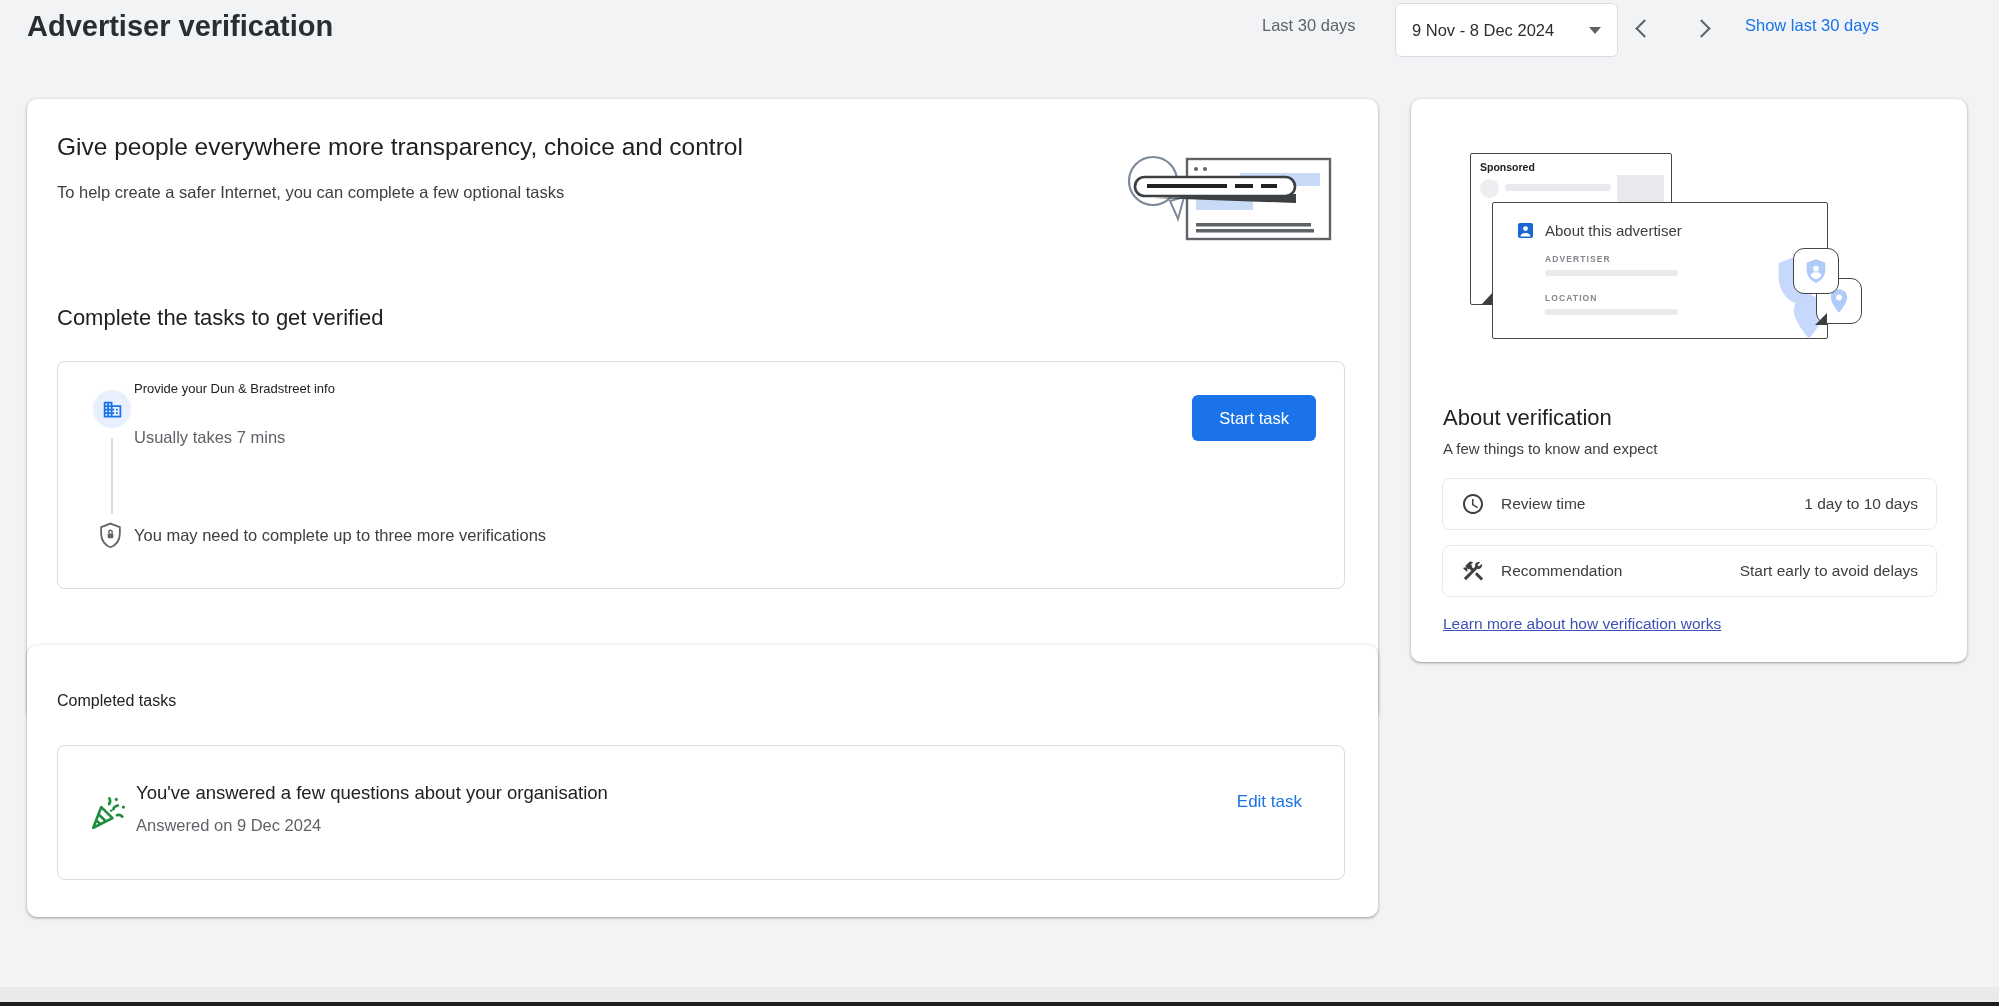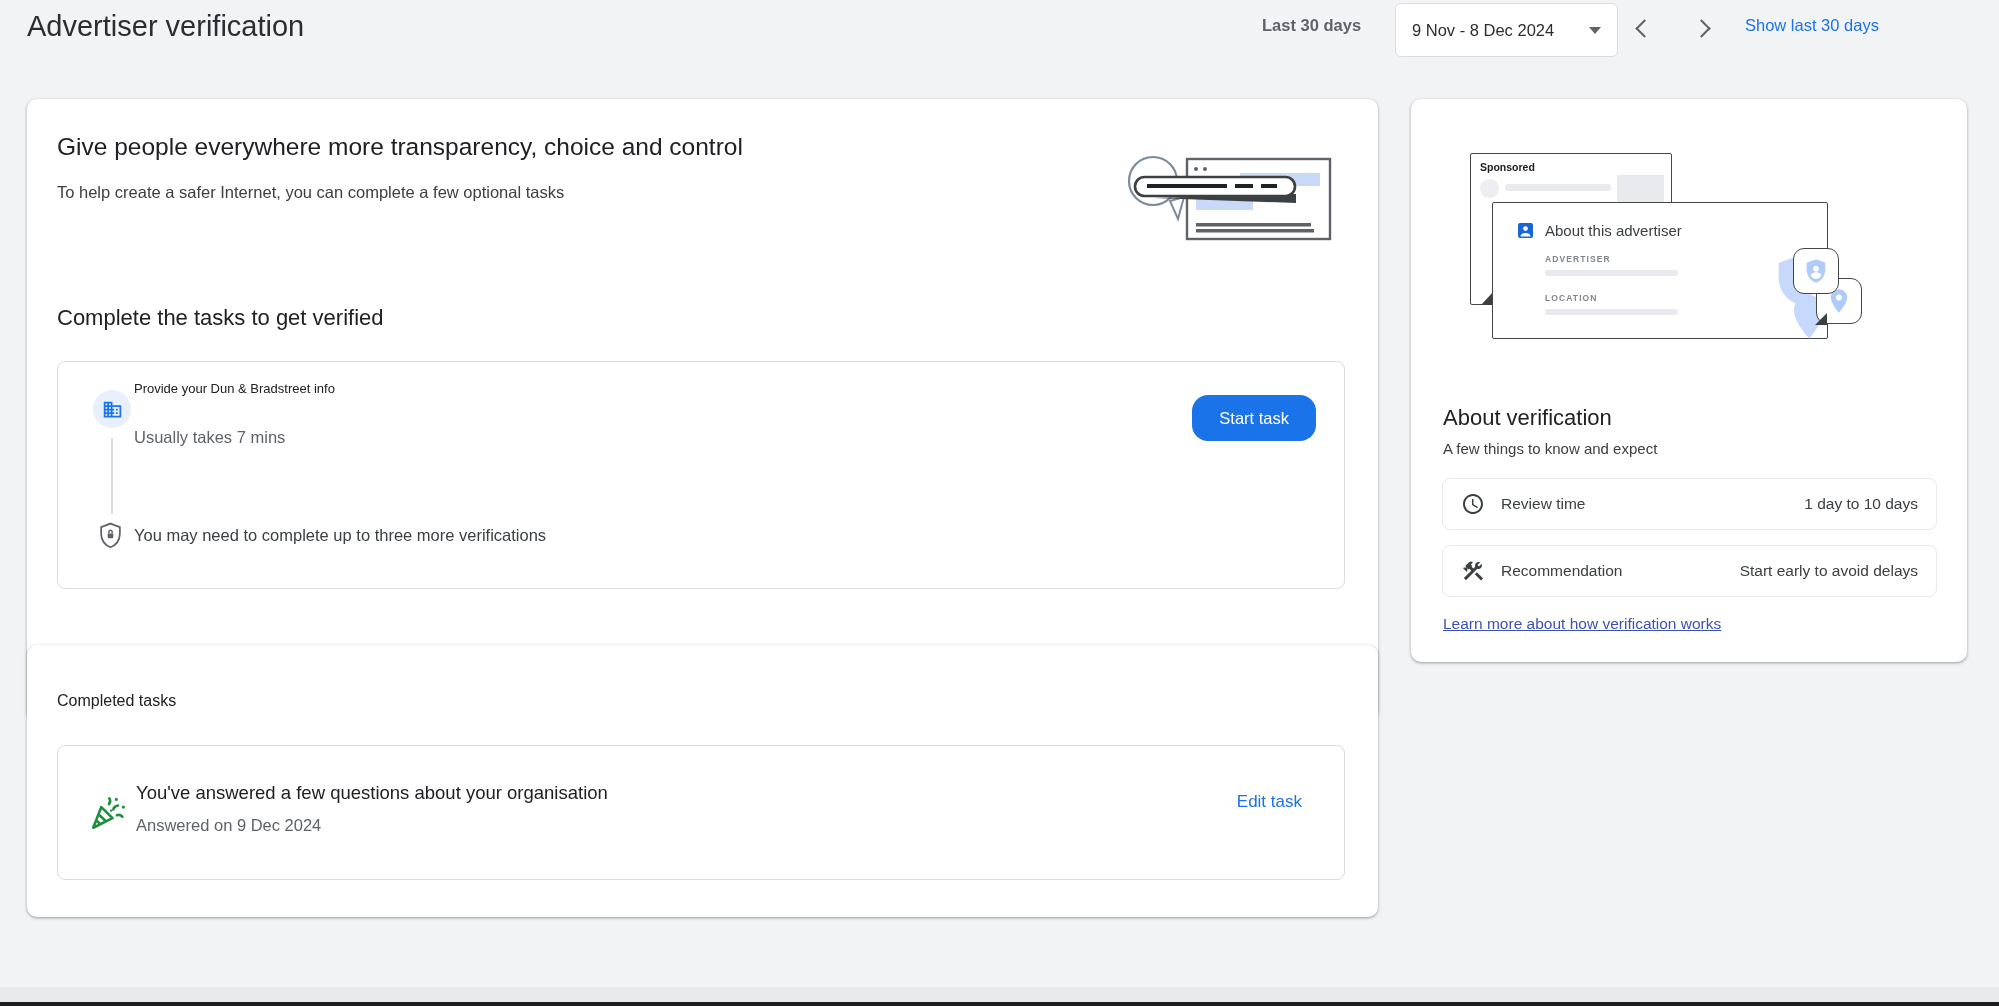--- a/index.html
+++ b/index.html
@@ -7,22 +7,22 @@
   body {
     font-family: "Liberation Sans", "DejaVu Sans", sans-serif;
     background:#f2f3f5;
     position:relative;
     overflow:hidden;
     color:#202124;
   }
   .abs { position:absolute; }
 
   
-  .page-title { left:27px; top:10px; font-size:29px; font-weight:400; color:#2b2e31; }
-  .range-label { left:1262px; top:16px; font-size:16.5px; color:#5f6368;font-weight:bold; }
+  .page-title { left:27px; top:10px; font-size:29px; font-weight:700; color:#2b2e31; }
+  .range-label { left:1262px; top:16px; font-size:16.5px; color:#5f6368; }
   .date-box {
     left:1395px; top:3px; width:223px; height:54px;
     background:#fff; border:1px solid #dadce0; border-radius:6px;
     display:flex; align-items:center; justify-content:space-between;
     padding:0 16px; cursor:pointer;
   }
   .date-box-text { font-size:16.5px; color:#2b2e31; white-space:nowrap; }
   .caret-down { width:0; height:0; border-left:6px solid transparent; border-right:6px solid transparent; border-top:7px solid #5f6368; margin-left:10px; }
   .chev-btn { width:40px; height:40px; top:8px; display:flex; align-items:center; justify-content:center; cursor:pointer; border-radius:50%; }
   .chev-btn.prev { left:1622px; }
@@ -52,21 +52,21 @@
   .task-icon-circle {
     left:35px; top:28px; width:38px; height:38px; border-radius:50%;
     background:#e8f0fe; display:flex; align-items:center; justify-content:center;
   }
   .task-title { left:76px; top:19px; font-size:13px; font-weight:500; color:#202124; }
   .task-sub   { left:76px; top:66px; font-size:16.5px; color:#5f6368; }
   .task-connector { left:53px; top:76px; width:2px; height:76px; background:#dadce0; }
   .start-btn {
     right:28px; top:33px; height:46px; padding:0 27px;
     background:#1a73e8; color:#fff; font-size:16.5px; font-weight:500;
-    border:none; border-radius:16px; display:flex; align-items:center; cursor:pointer;
+    border:none; border-radius:6px; display:flex; align-items:center; cursor:pointer;
     font-family:inherit;
   }
   .note-icon { left:40px; top:160px; color:#5f6368; }
   .note-text { left:76px; top:164px; font-size:16.5px; color:#3c4043; }
 
   
   .completed-title { left:30px; top:47px; font-size:16px; font-weight:400; color:#202124; }
   .completed-box {
     left:30px; top:100px; width:1288px; height:135px;
     border:1px solid #dadce0; border-radius:8px;

